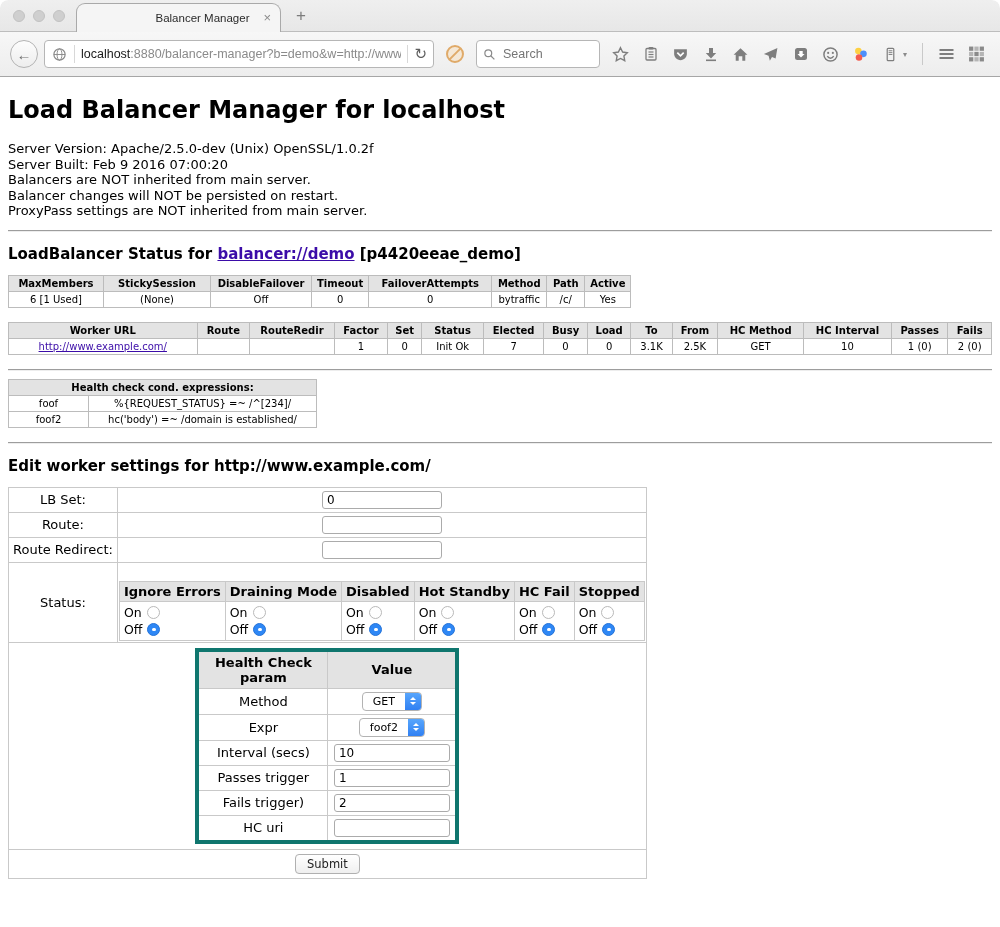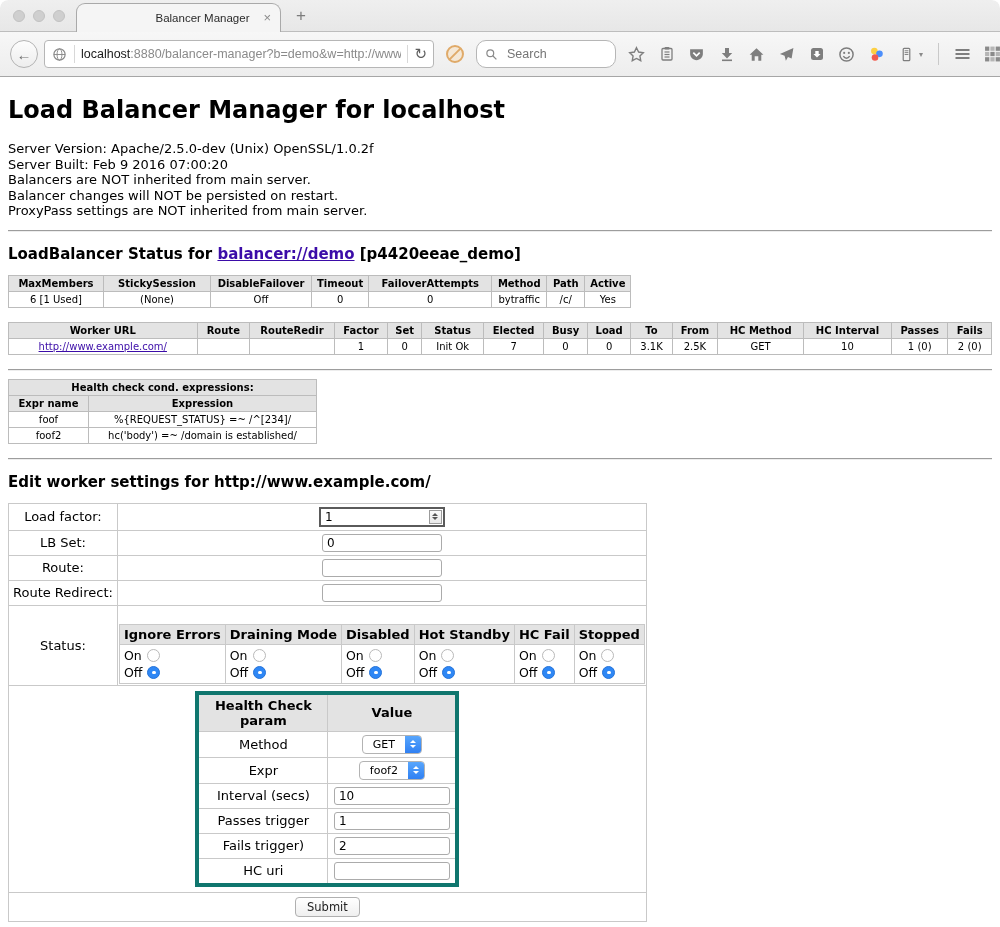--- a/index.html
+++ b/index.html
@@ -17,21 +17,21 @@
   .toolbar { height:45px; background:linear-gradient(#f7f7f7,#ededed); border-bottom:1px solid #a6a6a6; display:flex; align-items:center; padding:0 10px; }
   .backbtn { width:28px; height:28px; border:1px solid #b3b3b3; border-radius:50%; background:linear-gradient(#fdfdfd,#ededed); color:#6f6f6f; font-size:15px; display:flex; align-items:center; justify-content:center; margin-right:6px; flex:none; }
   .urlbar { width:390px; height:28px; background:#fff; border:1px solid #b6b6b6; border-radius:4px; display:flex; align-items:center; padding:0 6px; flex:none; }
   .urlbar .sep { width:1px; height:18px; background:#d8d8d8; margin:0 6px; }
   .urltext { flex:1; font-size:12.5px; white-space:nowrap; overflow:hidden; }
   .urltext .host { color:#1a1a1a; }
   .urltext .rest { color:#8a8a8a; }
   .reload { color:#5f5f5f; font-size:15px; }
   .blockicon { width:18px; height:18px; border:2px solid #dd9e52; border-radius:50%; position:relative; margin:0 12px; flex:none; opacity:.85; background:#f6e7d2; }
   .blockicon::after { content:""; position:absolute; left:-1px; top:6px; width:16px; height:2px; background:#dd9e52; transform:rotate(-45deg); }
-  .searchbar { width:140px; height:28px; background:#fff; border:1px solid #b6b6b6; border-radius:10px; display:flex; align-items:center; padding:0 6px; gap:5px; flex:none; }
+  .searchbar { width:124px; height:28px; background:#fff; border:1px solid #b6b6b6; border-radius:4px; display:flex; align-items:center; padding:0 6px; gap:5px; flex:none; }
   .searchbar input { border:none; outline:none; width:100px; font-size:12.5px; color:#444; font-family:"Liberation Sans",sans-serif; background:transparent; }
   .tools { display:flex; align-items:center; margin-left:12px; gap:13px; }
   .icon16 { width:17px; height:17px; display:inline-flex; align-items:center; justify-content:center; }
   .caret { color:#8a8a8a; font-size:8px; margin-left:-9px; }
   .vsep { width:1px; height:22px; background:#c9c9c9; margin:0 2px; }
 
   
   .content { padding:0 8px; font-family:"DejaVu Sans",sans-serif; font-size:13px; color:#000; }
   h1 { font-size:24px; margin:19px 0 17px 0; letter-spacing:0; }
   .infoline { line-height:15.6px; }
@@ -326,53 +326,37 @@
     <table class="t" style="margin-top:0;">
       <colgroup>
           <col style="width:80px">
           <col style="width:228px">
         </colgroup>
       <tbody>
           <tr>
             <th colspan="2">Health check cond. expressions:</th>
           </tr>
       <tr>
-        <th>Expr name</th>
-        <th>Expression</th>
-      </tr>
-      <tr>
         <td>foof</td>
         <td>%{REQUEST_STATUS} =~ /^[234]/</td>
       </tr>
       <tr>
         <td>foof2</td>
         <td>hc('body') =~ /domain is established/</td>
       </tr>
     </tbody>
       </table>
 
     <hr class="rule" style="margin:8px 0 10px 0;">
 
     <h3>Edit worker settings for http://www.example.com/</h3>
 
     <form>
       <table class="form-t">
         <tbody>
-          <tr>
-            <td class="flabel">Load factor:</td>
-            <td>
-              <span class="numwrap">
-                <span class="nv">1</span>
-                <span class="spinner">
-                    <i class="up"></i>
-                    <i class="dn"></i>
-                  </span>
-              </span>
-            </td>
-          </tr>
           <tr>
             <td class="flabel">LB Set:</td>
             <td><input class="ti" type="text" value="0" style=""></td>
           </tr>
           <tr>
             <td class="flabel">Route:</td>
             <td><input class="ti" type="text" value="" style=""></td>
           </tr>
           <tr>
             <td class="flabel">Route Redirect:</td>

